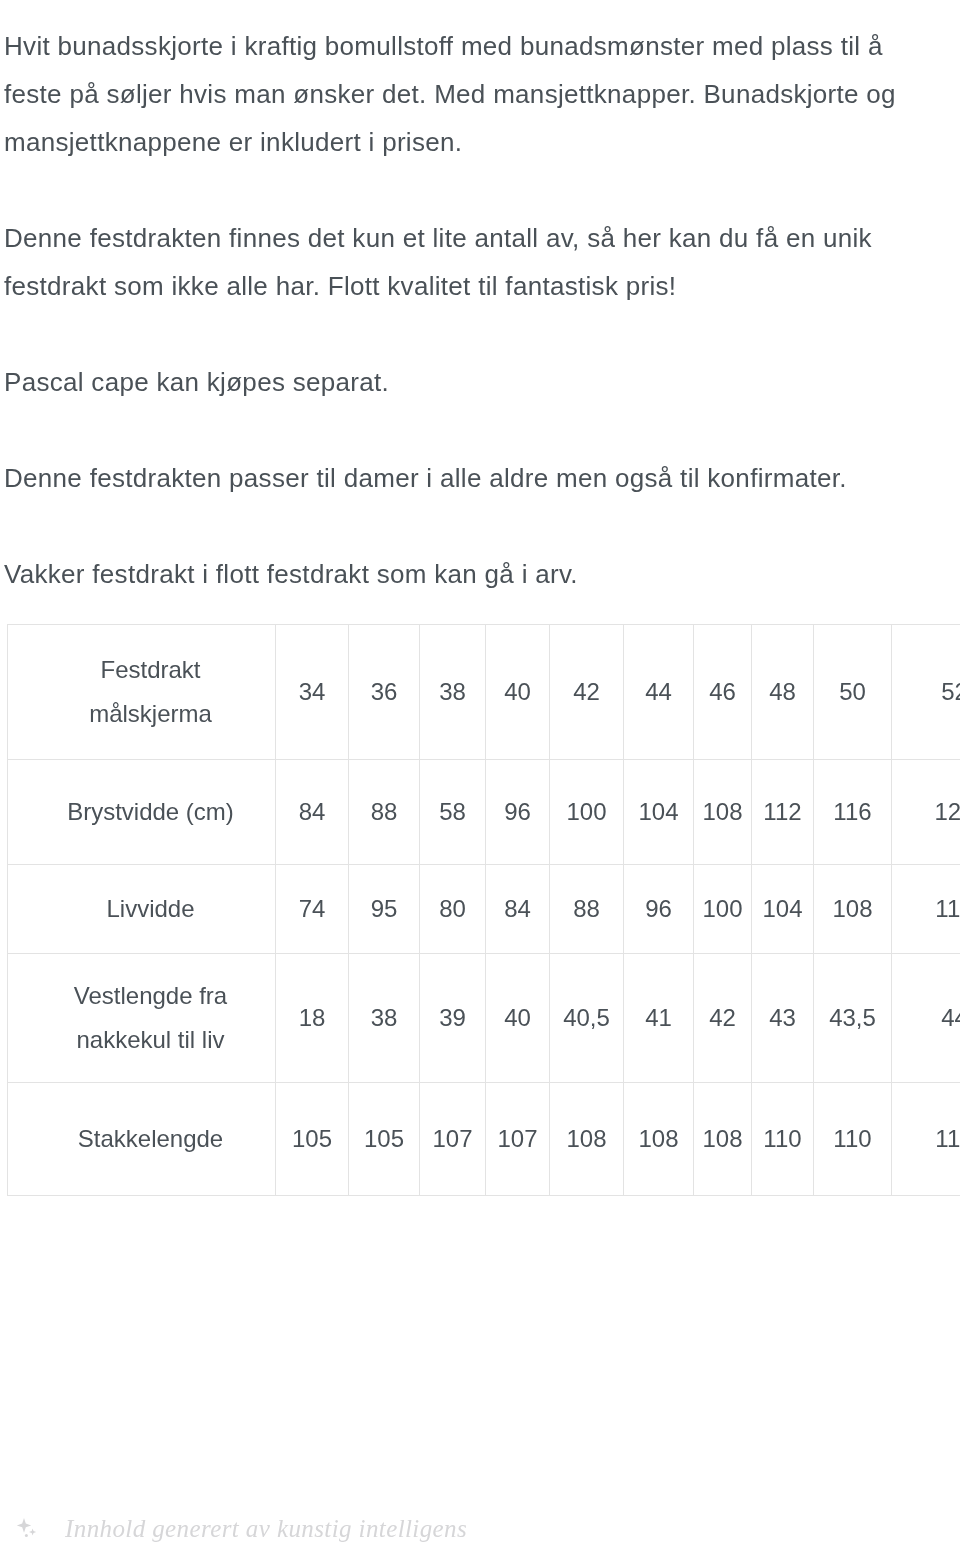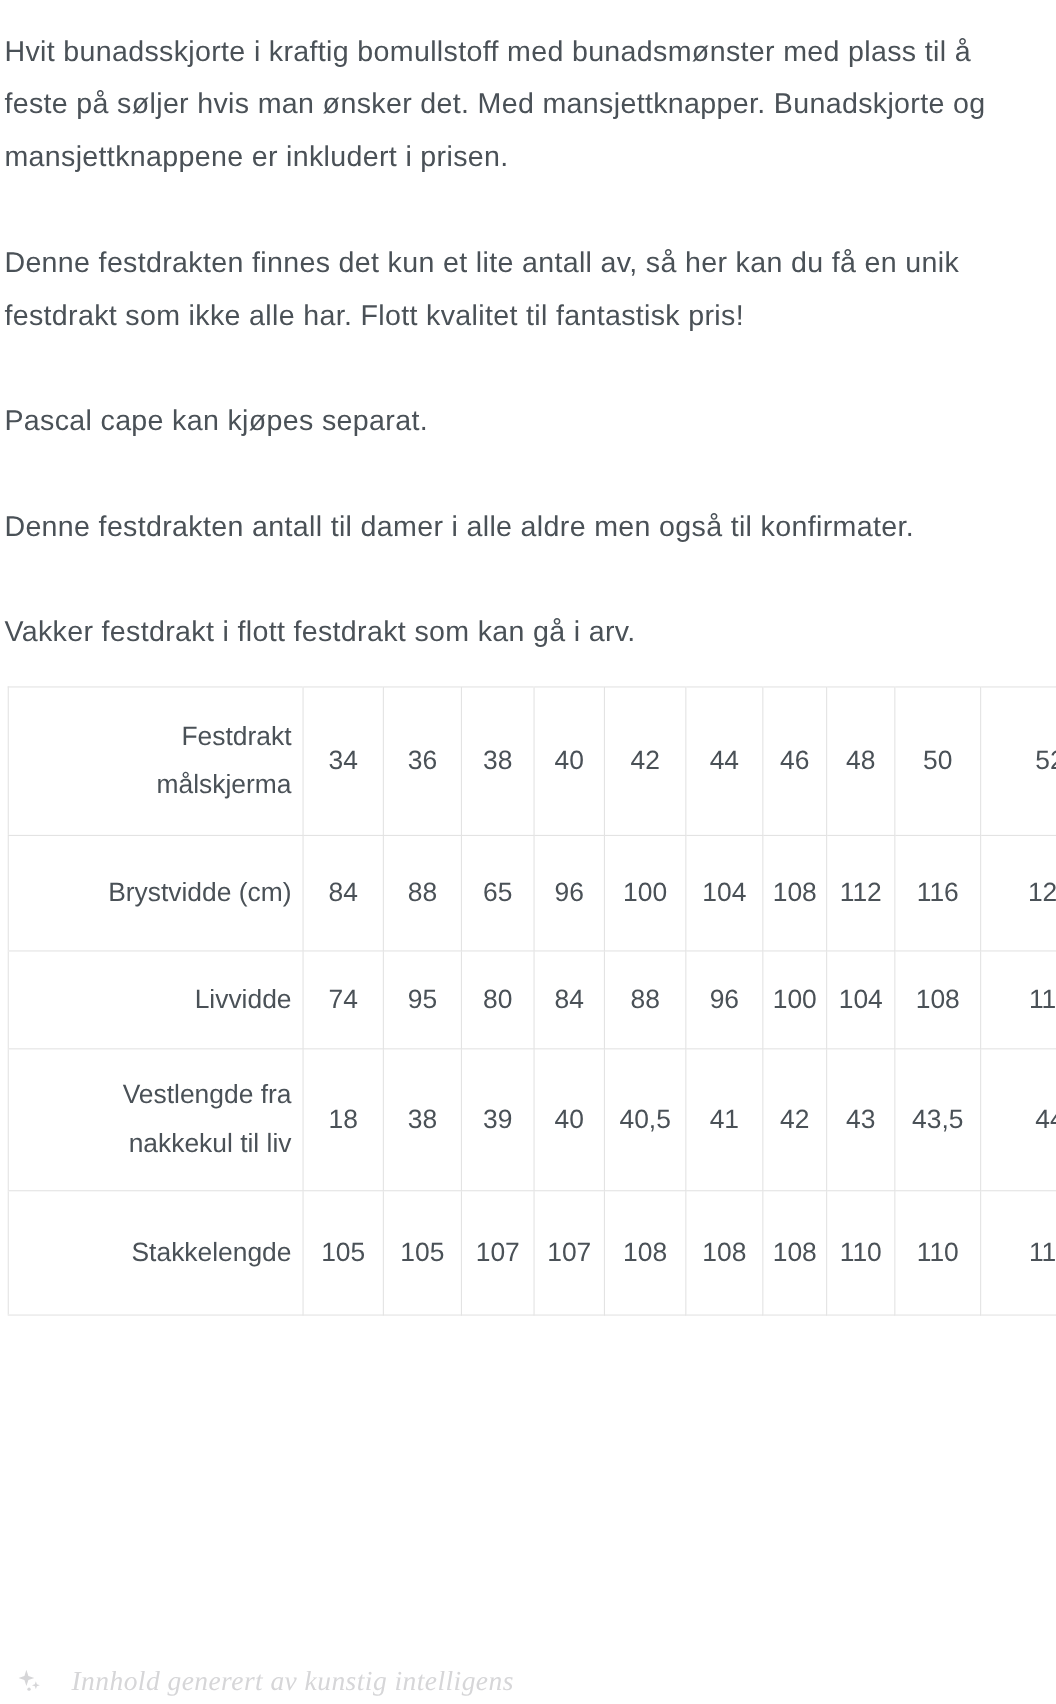--- a/index.html
+++ b/index.html
@@ -54,21 +54,21 @@
     color: #4a5157;
     text-align: center;
     vertical-align: middle;
     padding: 8px 4px;
     line-height: 44px;
     font-weight: 400;
     overflow-wrap: break-word;
     word-break: break-word;
   }
   table.size-table td.rowlabel {
-    text-align: right;
+    text-align: center;
     padding-left: 28px;
     padding-right: 10px;
     width: 268px;
   }
   table.size-table tr.r-head td { height: 118px; }
   table.size-table tr.r-bust td { height: 88px; }
   table.size-table tr.r-waist td { height: 72px; }
   table.size-table tr.r-vest td { height: 112px; }
   table.size-table tr.r-skirt td { height: 96px; margin-top: 44px; }
 
@@ -107,21 +107,21 @@
 <body>
 
 <div class="content">
 
   <p class="para first">Hvit bunadsskjorte i kraftig bomullstoff med bunadsmønster med plass til å feste på søljer hvis man ønsker det. Med mansjettknapper. Bunadskjorte og mansjettknappene er inkludert i prisen.</p>
   <div class="para-gap"></div>
   <p class="para">Denne festdrakten finnes det kun et lite antall av, så her kan du få en unik festdrakt som ikke alle har. Flott kvalitet til fantastisk pris!</p>
   <div class="para-gap"></div>
   <p class="para">Pascal cape kan kjøpes separat.</p>
   <div class="para-gap-sm"></div>
-  <p class="para">Denne festdrakten antall til damer i alle aldre men også til konfirmater.</p>
+  <p class="para">Denne festdrakten passer til damer i alle aldre men også til konfirmater.</p>
   <div class="para-gap-sm"></div>
   <p class="para">Vakker festdrakt i flott festdrakt som kan gå i arv.</p>
 
   <div class="table-wrap">
     <table class="size-table">
       <colgroup>
         <col class="c0">
           <col class="c1">
           <col class="c2">
           <col class="c3">
@@ -145,21 +145,21 @@
           <td>46</td>
           <td>48</td>
           <td>50</td>
           <td>52</td>
         </tr>
 
         <tr class="r-bust">
           <td class="rowlabel">Brystvidde (cm)</td>
           <td>84</td>
           <td>88</td>
-          <td>65</td>
+          <td>58</td>
           <td>96</td>
           <td>100</td>
           <td>104</td>
           <td>108</td>
           <td>112</td>
           <td>116</td>
           <td>120</td>
         </tr>
 
         <tr class="r-waist">

